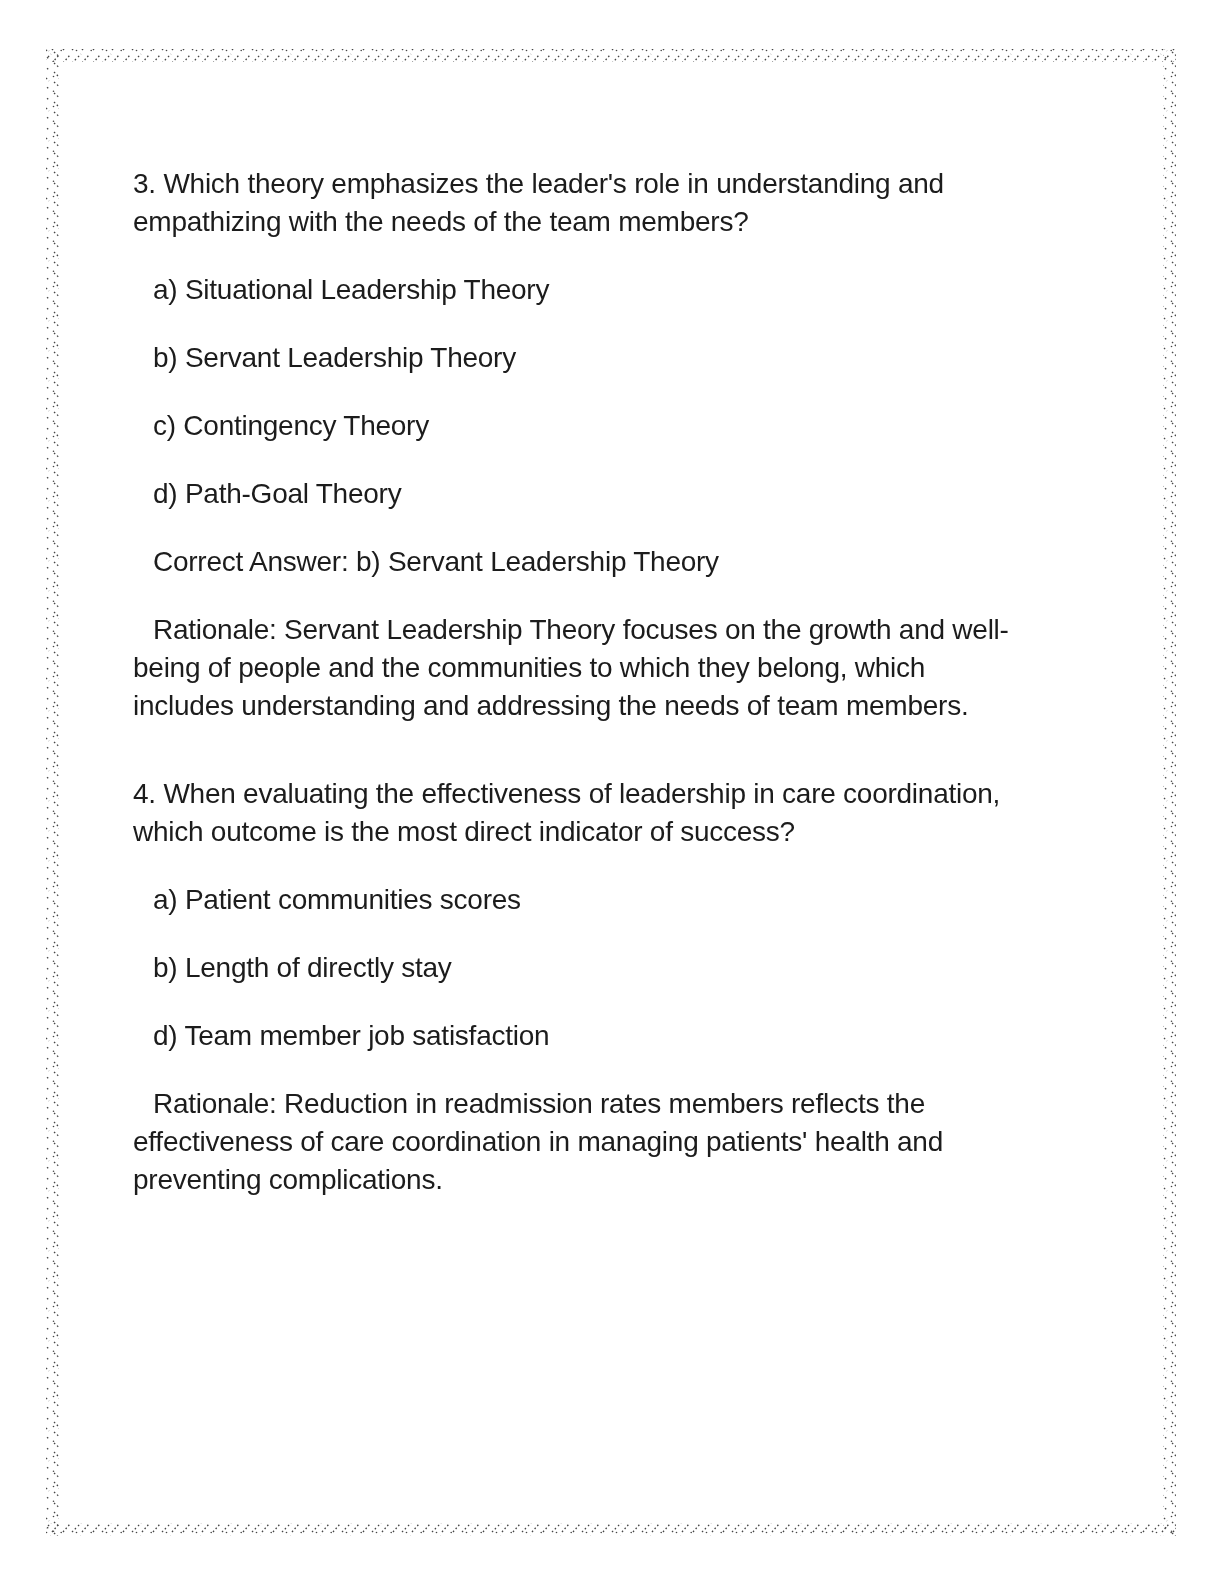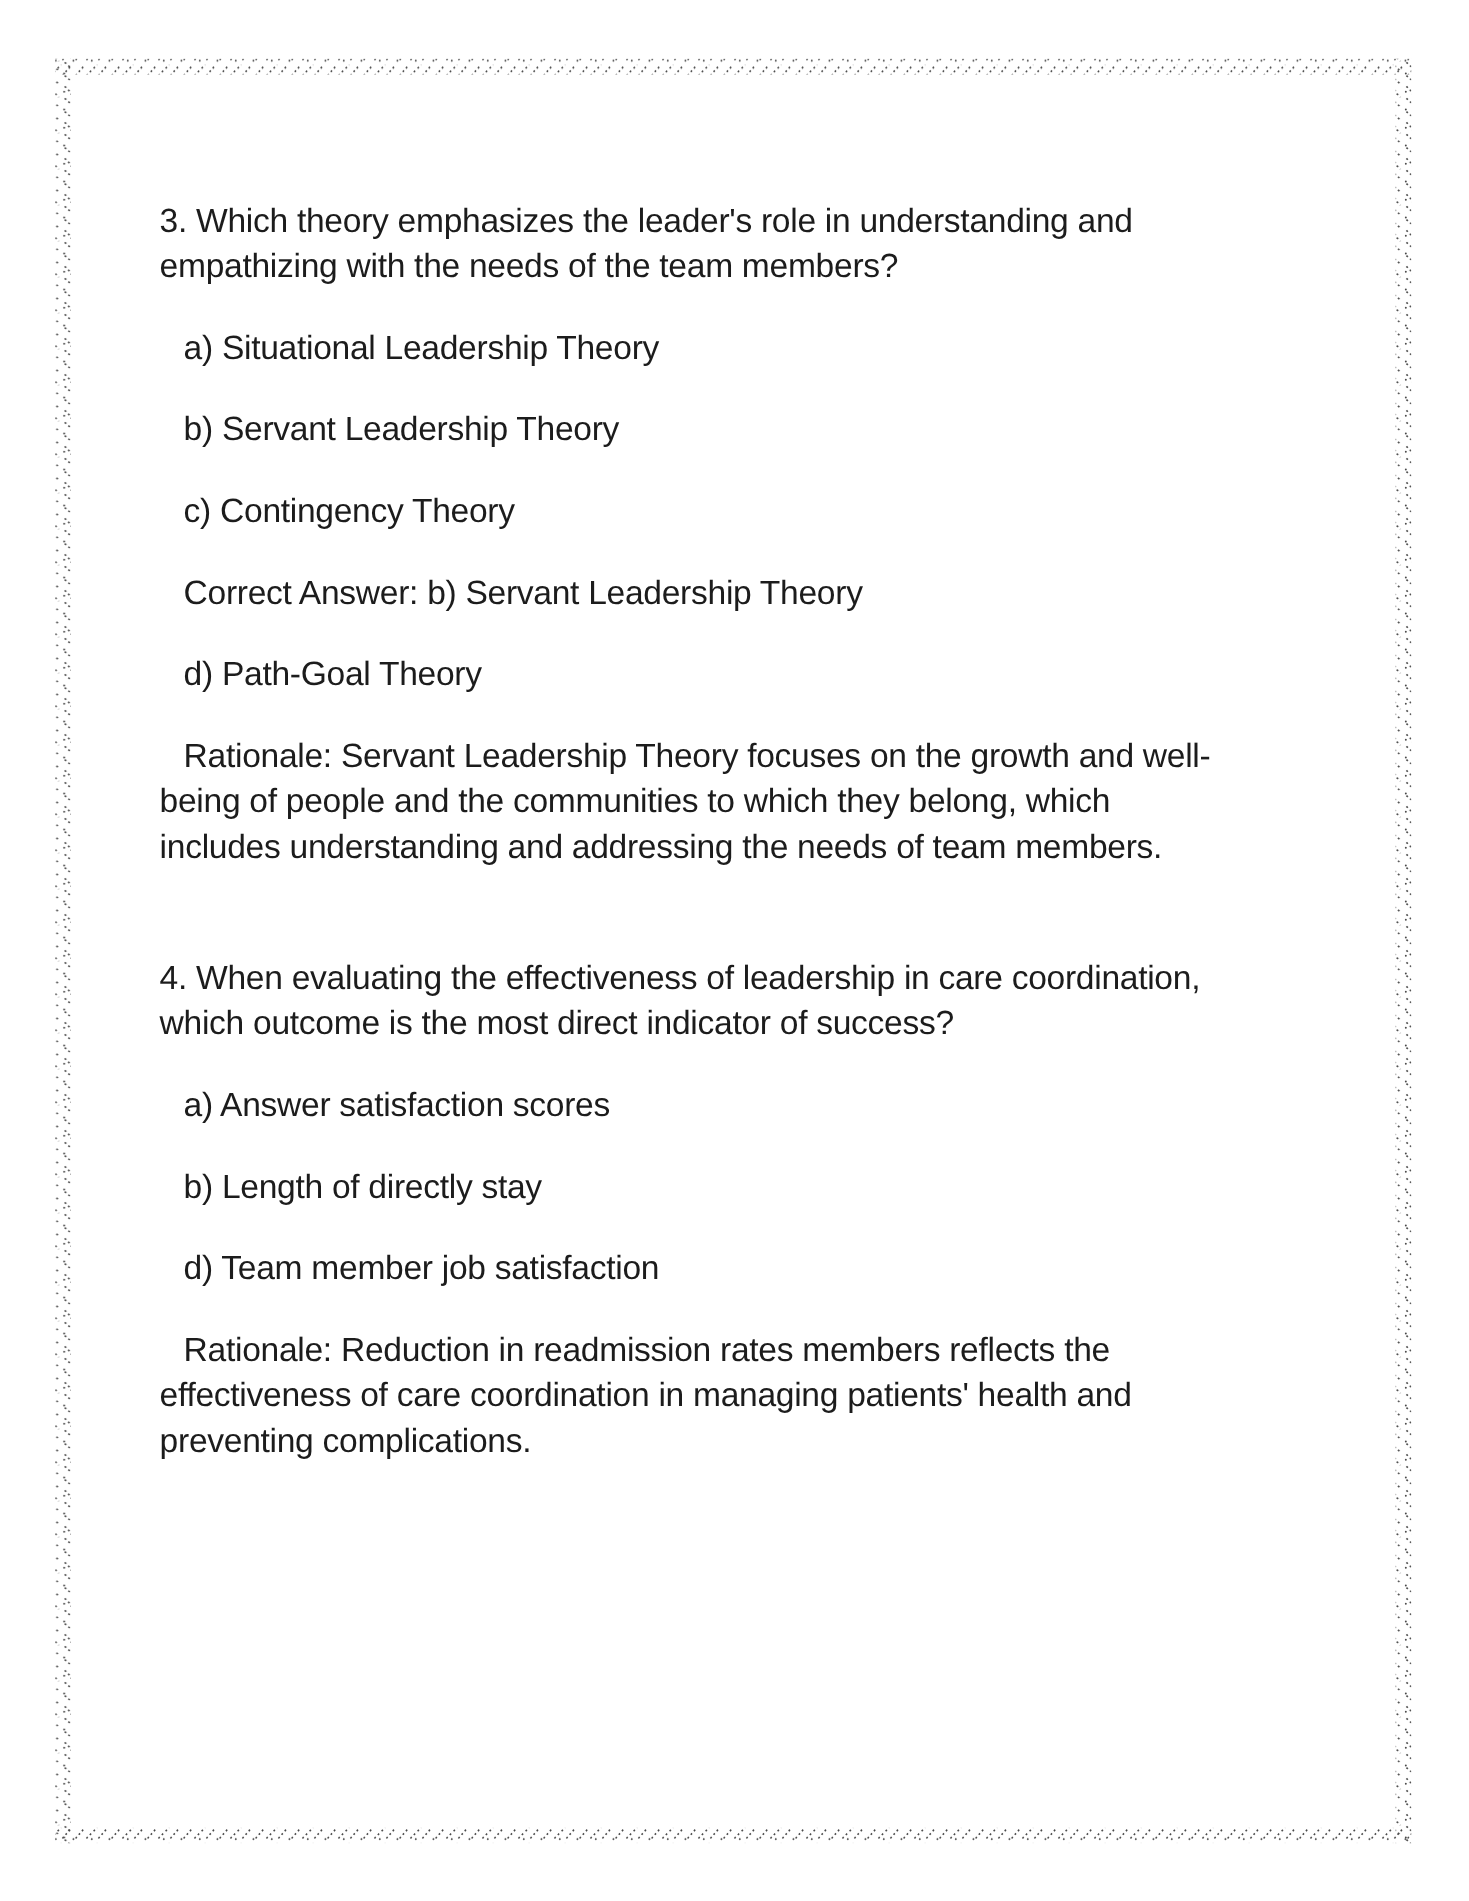--- a/index.html
+++ b/index.html
@@ -25,21 +25,21 @@
     width: 995px;
   }
   .para {
     font-size: 28px;
     line-height: 38px;
     letter-spacing: -0.25px;
     white-space: pre-line;
     margin: 0 0 30px 0;
   }
   .indent { text-indent: 20px; }
-  .section-gap { margin-top: 71px; }
+  .section-gap { margin-top: 50px; }
 </style>
 </head>
 <body>
 
 <div class="page">
 
   <svg class="border-svg" width="1224" height="1584" viewBox="0 0 1224 1584" xmlns="http://www.w3.org/2000/svg">
     <defs>
       <pattern id="zzh" width="30" height="13" patternUnits="userSpaceOnUse">
         <path d="M3,11 L10,3 M12,11 L16,7 M18,5 L21,2 M22,11 L29,3" fill="none" stroke="#474747" stroke-width="1.3" stroke-dasharray="1.6,2.4"></path>
@@ -59,32 +59,32 @@
   </svg>
 
   <div class="content">
 
     <div class="para">3. Which theory emphasizes the leader's role in understanding and
 empathizing with the needs of the team members?</div>
 
     <div class="para indent">a) Situational Leadership Theory</div>
     <div class="para indent">b) Servant Leadership Theory</div>
     <div class="para indent">c) Contingency Theory</div>
+    <div class="para indent">d) Path-Goal Theory</div>
+
     <div class="para indent">Correct Answer: b) Servant Leadership Theory</div>
-
-    <div class="para indent">d) Path-Goal Theory</div>
 
     <div class="para indent">Rationale: Servant Leadership Theory focuses on the growth and well-
 being of people and the communities to which they belong, which
 includes understanding and addressing the needs of team members.</div>
 
     <div class="para section-gap">4. When evaluating the effectiveness of leadership in care coordination,
 which outcome is the most direct indicator of success?</div>
 
-    <div class="para indent">a) Answer satisfaction scores</div>
+    <div class="para indent">a) Patient communities scores</div>
     <div class="para indent">b) Length of directly stay</div>
     <div class="para indent">d) Team member job satisfaction</div>
 
 
     <div class="para indent">Rationale: Reduction in readmission rates members reflects the
 effectiveness of care coordination in managing patients' health and
 preventing complications.</div>
 
   </div>
 </div>

